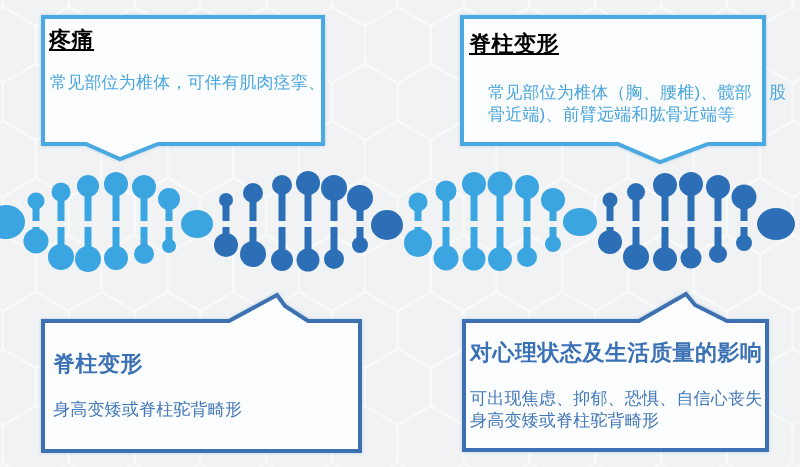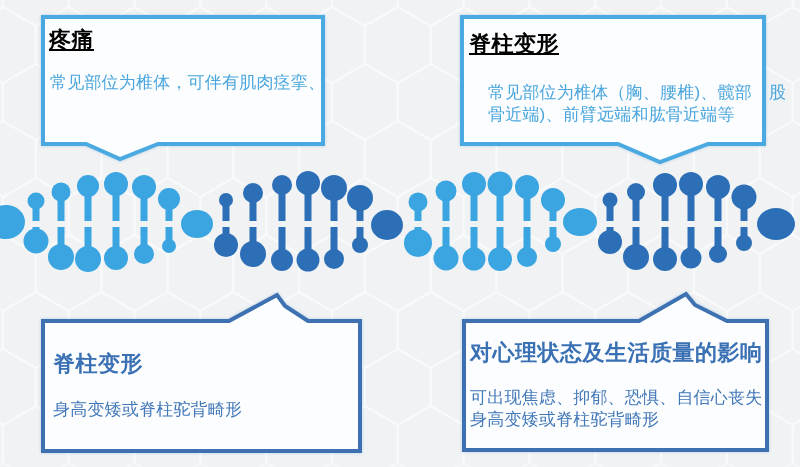--- a/index.html
+++ b/index.html
@@ -324,18 +324,18 @@
     <div class="line">常见部位为椎体（胸、腰椎)、髋部（股</div>
     <div class="line">骨近端)、前臂远端和肱骨近端等</div>
   </div>
 
   <div class="callout-title bottom-title" style="left:53px;top:351px;">脊柱变形</div>
   <div class="callout-body bottom-body" style="left:53px;top:399px;">
     <div class="line">身高变矮或脊柱驼背畸形</div>
   </div>
 
   <div class="callout-title bottom-title" style="left:470px;top:340px;">对心理状态及生活质量的影响</div>
-  <div class="callout-body bottom-body" style="left:470px;top:388px;font-family:Liberation Mono, monospace;">
+  <div class="callout-body bottom-body" style="left:470px;top:388px;">
     <div class="line">可出现焦虑、抑郁、恐惧、自信心丧失</div>
     <div class="line">身高变矮或脊柱驼背畸形</div>
   </div>
 
 </div>
 
 </body></html>

